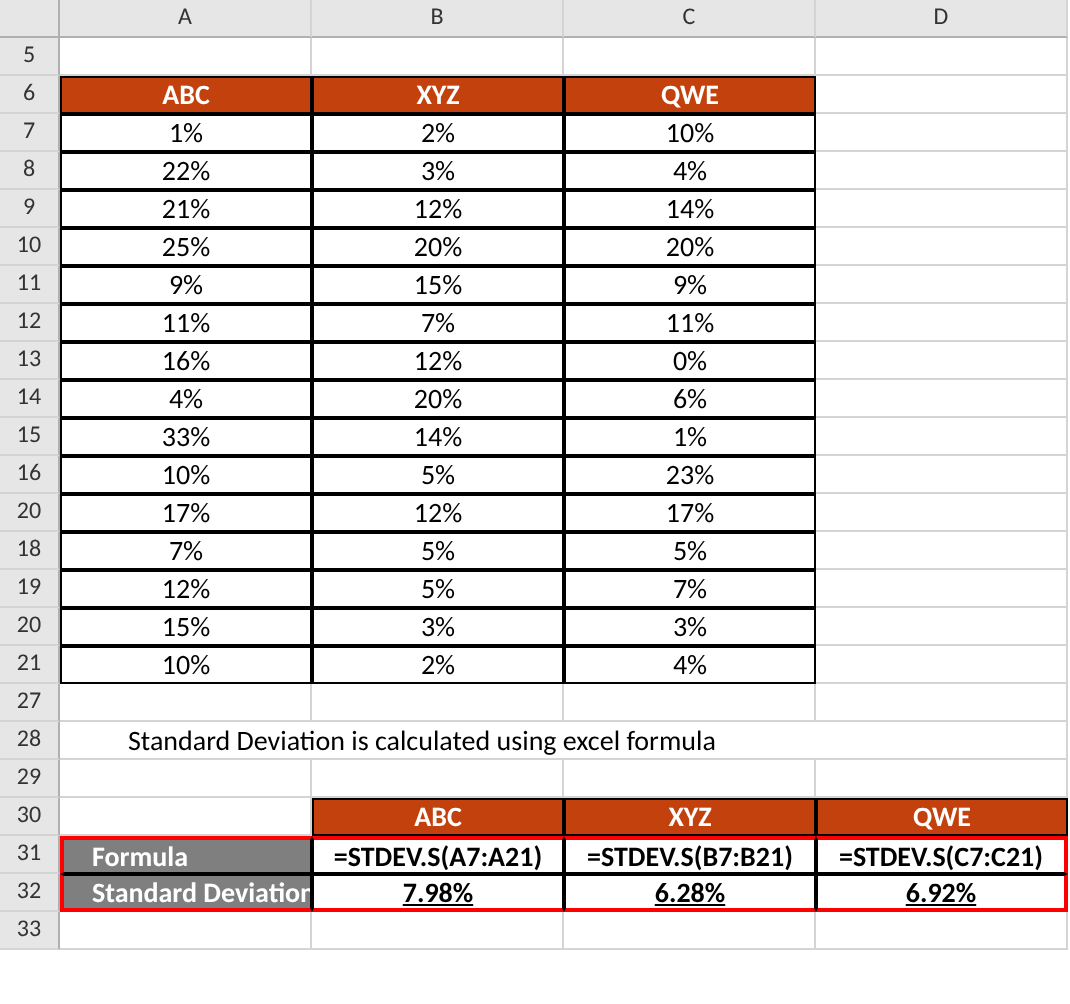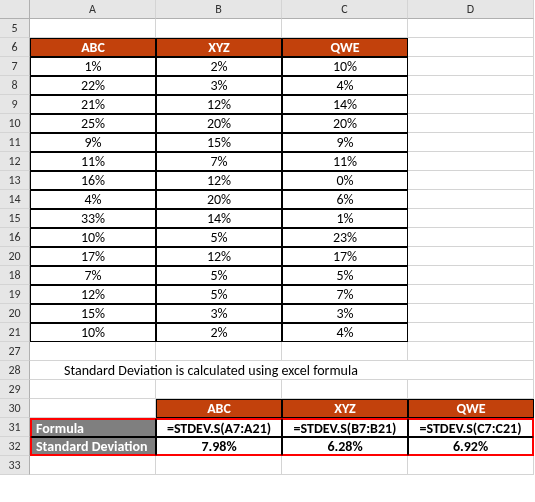--- a/index.html
+++ b/index.html
@@ -69,31 +69,32 @@
     justify-content: flex-start;
     color: #000;
   }
   .span4 { grid-column: span 4; border-right: 1px solid #d4d4d4; border-bottom: 1px solid #d4d4d4; padding-left: 34px; }
   .lbl-gray {
     background: #7f7f7f;
     color: #fff;
     font-weight: bold;
     justify-content: flex-start;
     border: 1px solid #000;
-    padding-left: 4px;
+    padding-left: 14px;
   }
   .formula-cell {
     justify-content: center;
     border: 1px solid #000;
     font-weight: bold;
   }
   .result-cell {
     justify-content: center;
     border: 1px solid #000;
     font-weight: bold;
+    text-decoration: underline;
   }
   .redbox-t { border-top: 2px solid #ff0000; }
   .redbox-b { border-bottom: 2px solid #ff0000; }
   .redbox-l { border-left: 2px solid #ff0000; }
   .redbox-r { border-right: 2px solid #ff0000; text-align: center; }
 </style>
 </head>
 <body>
 
 <div class="sheet" id="sheet">

